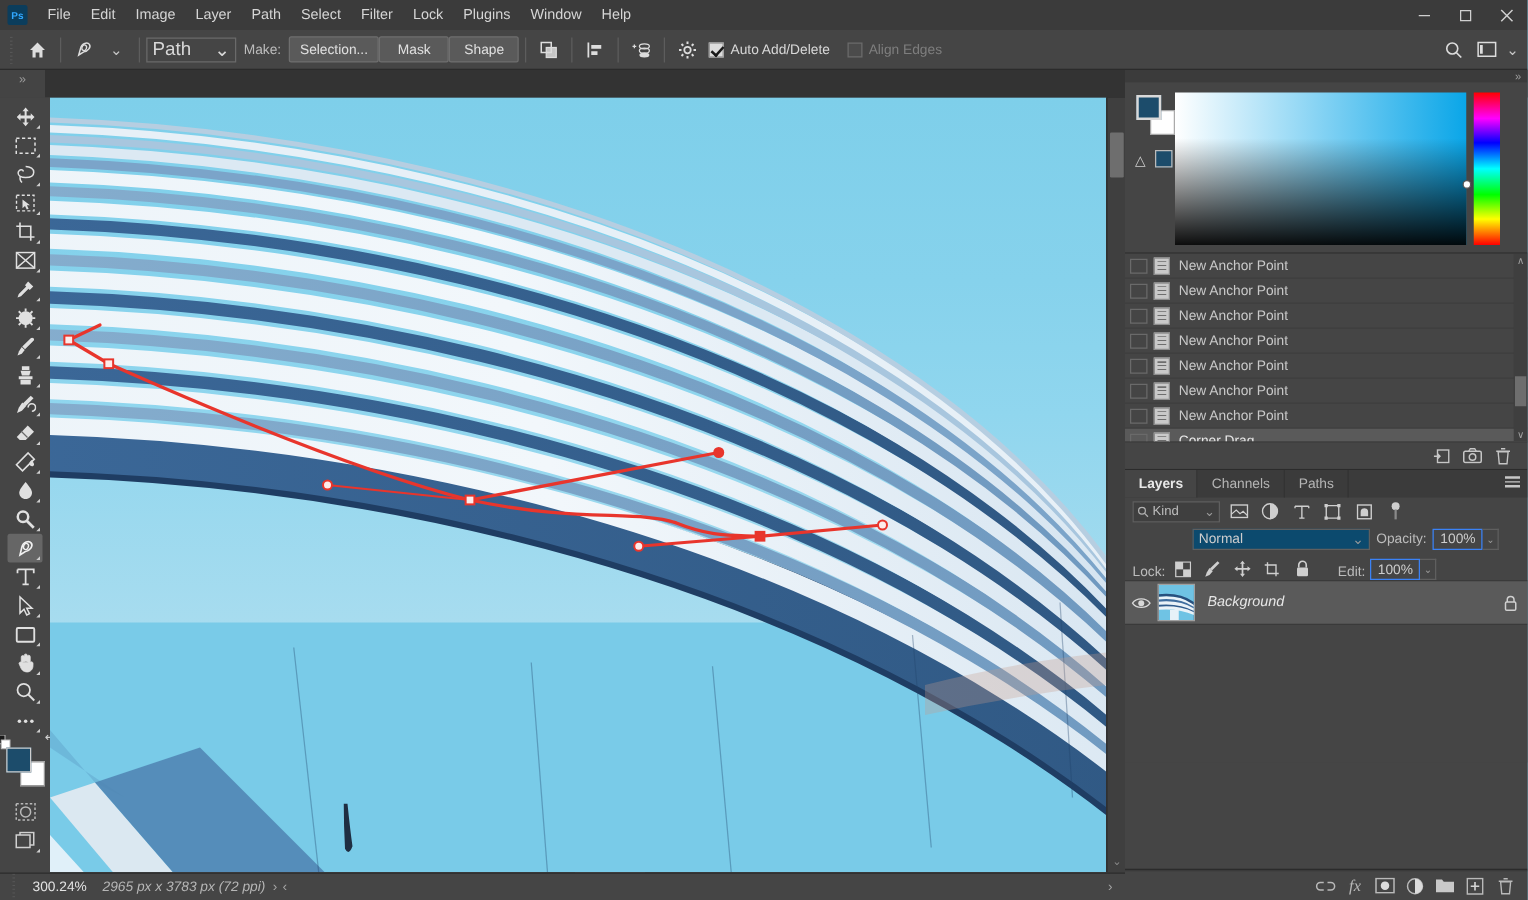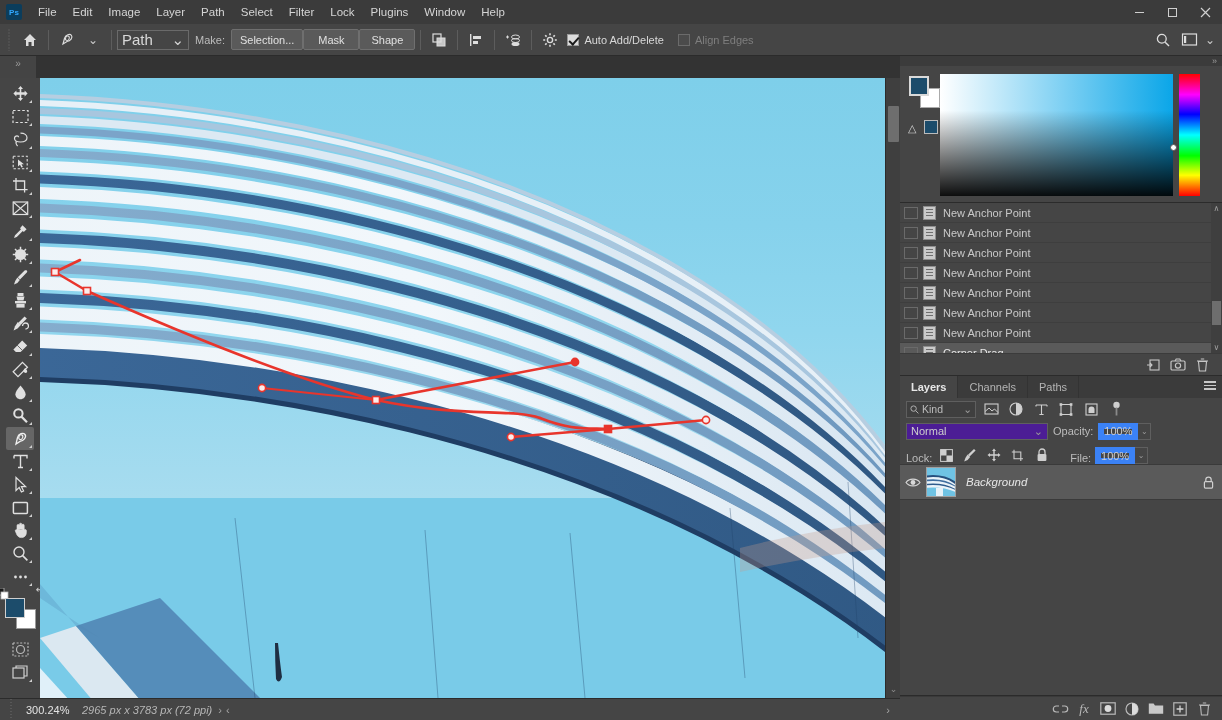--- a/index.html
+++ b/index.html
@@ -227,28 +227,29 @@
   .filter-kind {
     width:70px; height:17px; background:#3f3f3f; border:1px solid #5f5f5f;
     display:flex; align-items:center; padding:0 3px; font-size:10.5px; color:#bcbcbc;
     position:relative;
   }
   .filter-kind .caret { position:absolute; right:3px; color:#9b9b9b; }
   .fi { width:20px; height:18px; display:flex; align-items:center; justify-content:center;
         color:#cfcfcf; }
   .blend-row { height:22px; display:flex; align-items:center; padding:0 6px; gap:5px; }
   .blend-sel {
-    width:142px; height:17px; background:#4c1d95; border:1px solid #5f5f5f;
+    width:142px; height:17px; background:#0c4a6e; border:1px solid #5f5f5f;
     display:flex; align-items:center; padding:0 4px; font-size:11px; color:#cdcdcd;
     position:relative;
+    margin-left:48px;
   }
   .blend-sel .caret { position:absolute; right:4px; color:#9b9b9b; }
   .small-label { font-size:11px; color:#bcbcbc; }
   .num-field {
-    width:40px; height:17px; background:#454545; border:6px solid #3b82f6;
+    width:40px; height:17px; background:#454545; border:1px solid #3b82f6;
     font-size:11px; color:#cdcdcd; display:flex; align-items:center;
     justify-content:center;
   }
   .num-caret { width:13px; height:17px; border:1px solid #5f5f5f; border-left:none;
     display:flex; align-items:center; justify-content:center; color:#9b9b9b; font-size:8px; }
   .lock-row { height:22px; display:flex; align-items:flex-end; padding:0 6px; gap:4px; }
   .layer-row {
     height:36px; display:flex; align-items:center; background:#5a5a5a;
     border-top:1px solid #3a3a3a; border-bottom:1px solid #3a3a3a;
   }
@@ -888,21 +889,21 @@
           <svg width="14" height="13" viewBox="0 0 14 13">
               <path d="M3 0.8 V9.8 H12 M0.8 3 H9.8 V12" fill="none" stroke="#cfcfcf" stroke-width="1.1"></path>
             </svg>
         </div>
         <div class="fi">
           <svg width="12" height="14" viewBox="0 0 12 14">
               <path d="M3 6 V4 A3 3 0 0 1 9 4 V6" fill="none" stroke="#cfcfcf" stroke-width="1.3"></path>
               <rect x="1.6" y="6" width="8.8" height="7" rx="1" fill="#cfcfcf"></rect>
             </svg>
         </div>
-        <span class="small-label" style="margin-left:14px;">File:</span>
+        <span class="small-label" style="margin-left:14px;">Edit:</span>
         <div style="display:flex;">
           <div class="num-field">100%</div>
           <div class="num-caret">⌄</div>
         </div>
       </div>
 
       <div class="layer-row">
         <div class="eye">
           <svg width="16" height="11" viewBox="0 0 16 11">
               <path d="M1 5.5 C4 1 12 1 15 5.5 C12 10 4 10 1 5.5 Z" fill="none" stroke="#d8d8d8" stroke-width="1.1"></path>

